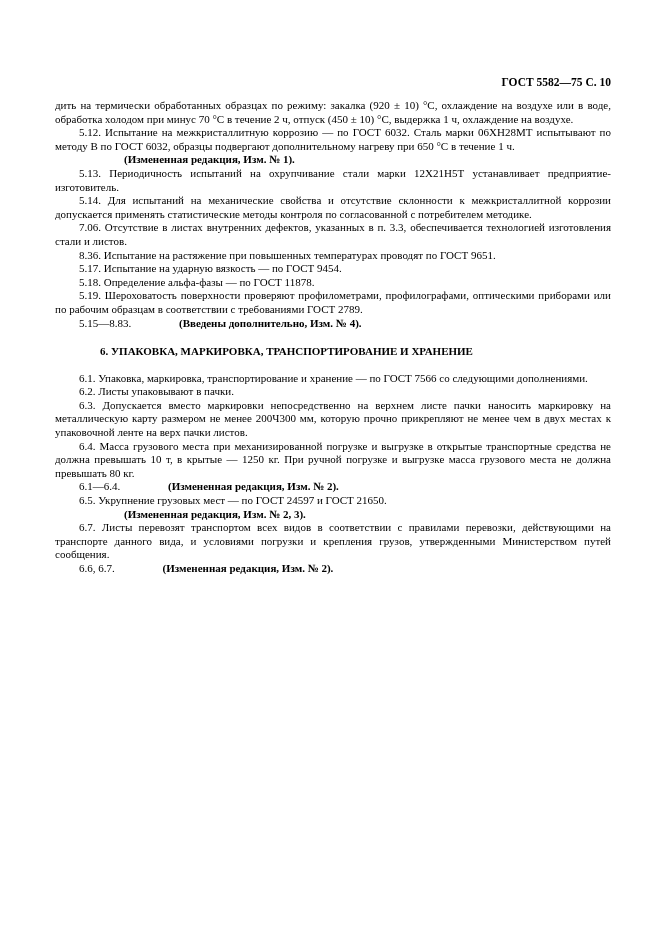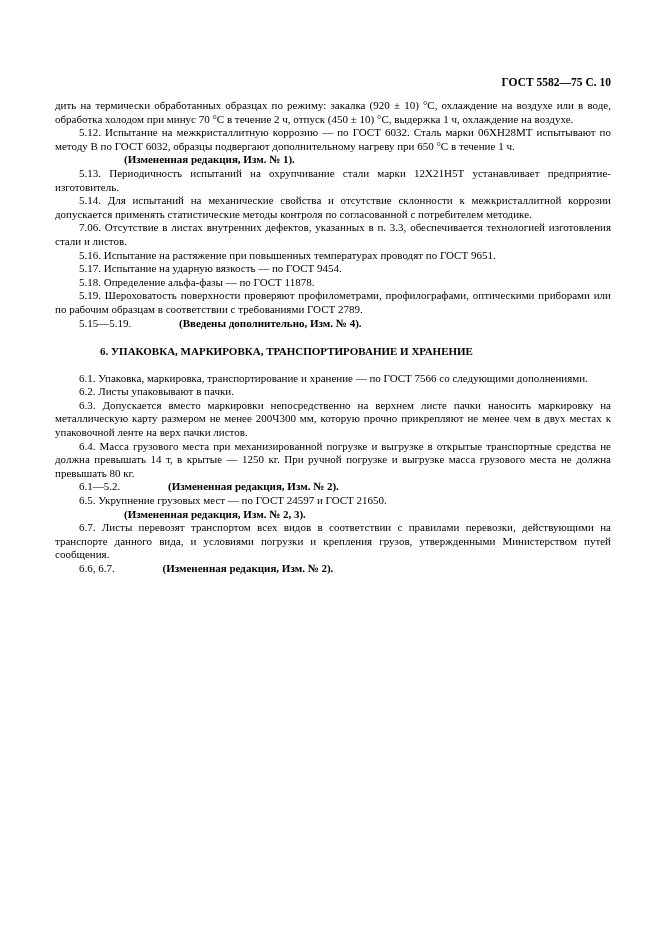--- a/index.html
+++ b/index.html
@@ -57,30 +57,30 @@
 <div class="page">
   <div class="content">
     <p class="doc-header">ГОСТ 5582—75 С. 10</p>
     <div>
         <p class="para no-indent"><span>дить на термически обработанных образцах по режиму: закалка (920 ± 10) °С, охлаждение на воздухе или в воде, обработка холодом при минус 70 °С в течение 2 ч, отпуск (450 ± 10) °С, выдержка 1 ч, охлаждение на воздухе.</span></p>
         <p class="para"><span>5.12. Испытание на межкристаллитную коррозию — по ГОСТ 6032. Сталь марки 06ХН28МТ испытывают по методу В по ГОСТ 6032, образцы подвергают дополнительному нагреву при 650 °С в течение 1 ч.</span></p>
         <p class="para"><span class="b">(Измененная редакция, Изм. № 1).</span></p>
         <p class="para"><span>5.13. Периодичность испытаний на охрупчивание стали марки 12Х21Н5Т устанавливает предприятие-изготовитель.</span></p>
         <p class="para"><span>5.14. Для испытаний на механические свойства и отсутствие склонности к межкристаллитной коррозии допускается применять статистические методы контроля по согласованной с потребителем методике.</span></p>
         <p class="para"><span>7.06. Отсутствие в листах внутренних дефектов, указанных в п. 3.3, обеспечивается технологией изготовления стали и листов.</span></p>
-        <p class="para"><span>5.16. Испытание на растяжение при повышенных температурах проводят по ГОСТ 9651.</span></p>
+        <p class="para"><span>8.36. Испытание на растяжение при повышенных температурах проводят по ГОСТ 9651.</span></p>
         <p class="para"><span>5.17. Испытание на ударную вязкость — по ГОСТ 9454.</span></p>
         <p class="para"><span>5.18. Определение альфа-фазы — по ГОСТ 11878.</span></p>
         <p class="para"><span>5.19. Шероховатость поверхности проверяют профилометрами, профилографами, оптическими приборами или по рабочим образцам в соответствии с требованиями ГОСТ 2789.</span></p>
-        <p class="para"><span>5.15—5.19. </span><span class="b">(Введены дополнительно, Изм. № 4).</span></p>
+        <p class="para"><span>5.15—8.83. </span><span class="b">(Введены дополнительно, Изм. № 4).</span></p>
         <p class="para heading no-indent"><span class="b">6. УПАКОВКА, МАРКИРОВКА, ТРАНСПОРТИРОВАНИЕ И ХРАНЕНИЕ</span></p>
         <p class="para"><span>6.1. Упаковка, маркировка, транспортирование и хранение — по ГОСТ 7566 со следующими дополнениями.</span></p>
         <p class="para"><span>6.2. Листы упаковывают в пачки.</span></p>
         <p class="para"><span>6.3. Допускается вместо маркировки непосредственно на верхнем листе пачки наносить маркировку на металлическую карту размером не менее 200Ч300 мм, которую прочно прикрепляют не менее чем в двух местах к упаковочной ленте на верх пачки листов.</span></p>
-        <p class="para"><span>6.4. Масса грузового места при механизированной погрузке и выгрузке в открытые транспортные средства не должна превышать 14 т, в крытые — 1250 кг. При ручной погрузке и выгрузке масса грузового места не должна превышать 80 кг.</span></p>
-        <p class="para"><span>6.1—5.2. </span><span class="b">(Измененная редакция, Изм. № 2).</span></p>
+        <p class="para"><span>6.4. Масса грузового места при механизированной погрузке и выгрузке в открытые транспортные средства не должна превышать 10 т, в крытые — 1250 кг. При ручной погрузке и выгрузке масса грузового места не должна превышать 80 кг.</span></p>
+        <p class="para"><span>6.1—6.4. </span><span class="b">(Измененная редакция, Изм. № 2).</span></p>
         <p class="para"><span>6.5. Укрупнение грузовых мест — по ГОСТ 24597 и ГОСТ 21650.</span></p>
         <p class="para"><span class="b">(Измененная редакция, Изм. № 2, 3).</span></p>
         <p class="para"><span>6.7. Листы перевозят транспортом всех видов в соответствии с правилами перевозки, действующими на транспорте данного вида, и условиями погрузки и крепления грузов, утвержденными Министерством путей сообщения.</span></p>
         <p class="para"><span>6.6, 6.7. </span><span class="b">(Измененная редакция, Изм. № 2).</span></p>
       </div>
   </div>
 </div>
 
 </body></html>

